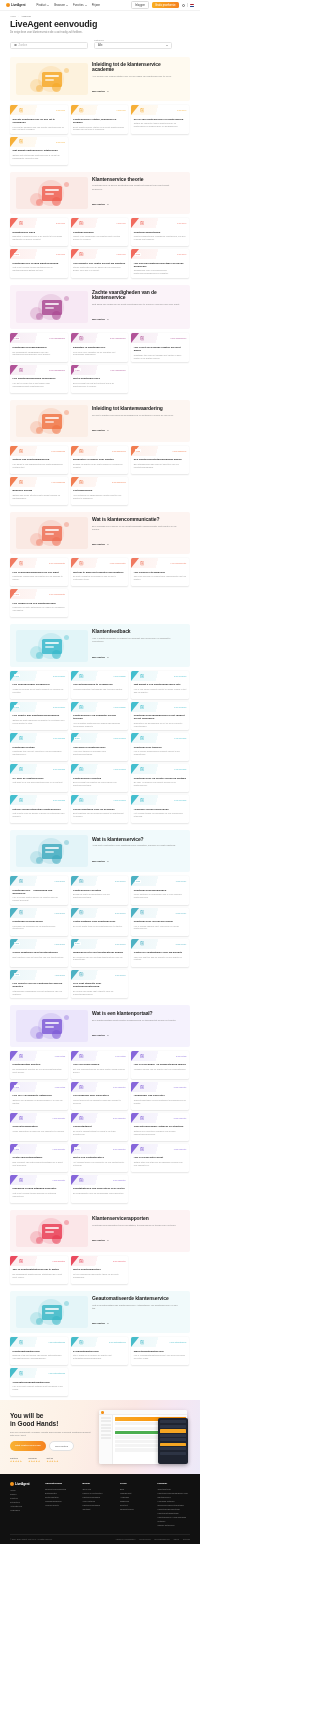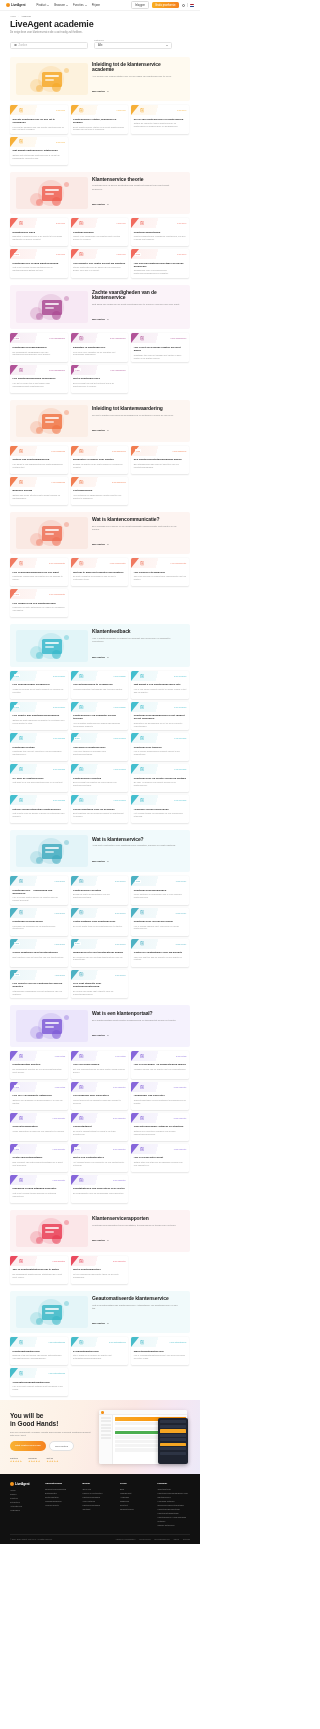--- a/index.html
+++ b/index.html
@@ -136,21 +136,21 @@
       <span class="flag"></span>
     </div>
   </div>
 
   <div class="header">
     <div class="crumb">
       <span>Home</span>
       <span class="sep">›</span>
       <span class="cur">Academie</span>
     </div>
-    <h1 class="title">LiveAgent academie</h1>
+    <h1 class="title">LiveAgent eenvoudig</h1>
     <div class="subtitle">De enige bron voor klantenservice die u ooit nodig zult hebben.</div>
     <div class="filters">
       <div class="searchbox">
         <span class="mag"></span>
         <span class="search-ph">Zoeken</span>
       </div>
       <div class="selwrap">
         <div class="sel-label">Categorie</div>
         <div class="select">
           <span>Alle</span>

